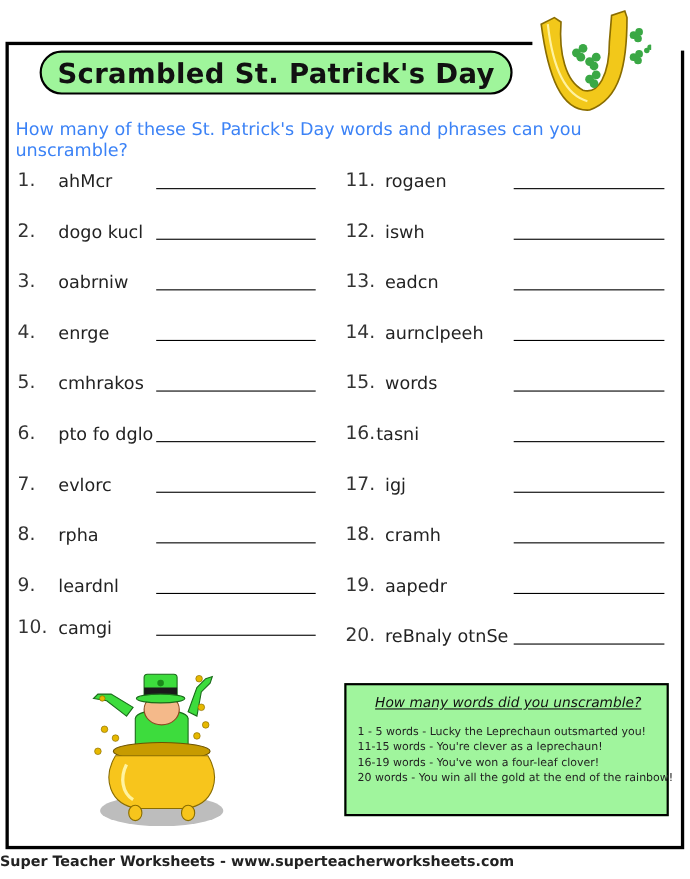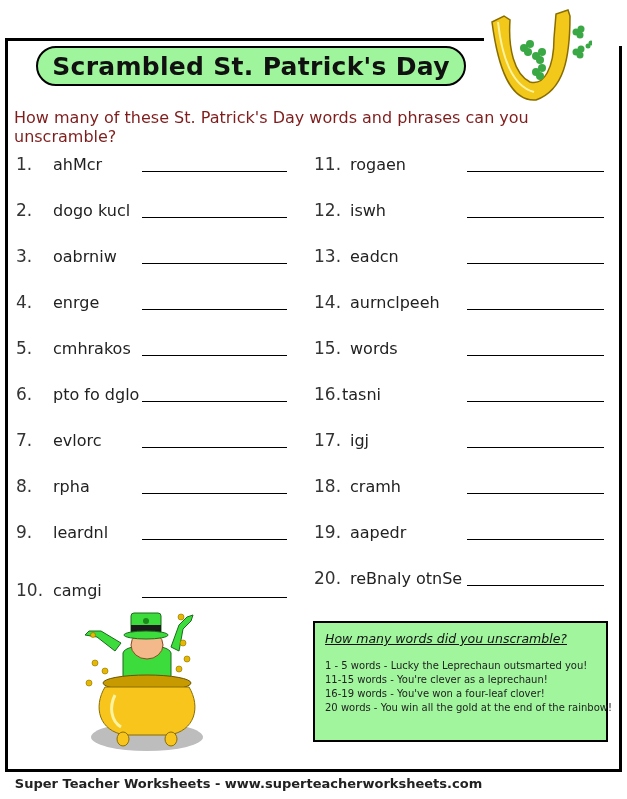--- a/index.html
+++ b/index.html
@@ -7,32 +7,32 @@
            font-family: "DejaVu Sans", sans-serif; color: #1a1a1a; }
     .page-border { position: absolute; left: 5px; top: 38px; width: 611px; height: 728px;
                    border: 3px solid #000; box-sizing: content-box; }
     .border-gap { position: absolute; left: 484px; top: 30px; width: 142px; height: 16px; background: #fff; }
     .title-pill { position: absolute; left: 36px; top: 46px; width: 430px; height: 40px;
                   background: #9ff59b; border: 2px solid #000; border-radius: 22px; box-sizing: border-box;
                   display: flex; align-items: center; justify-content: center; }
     .title-text { font-family: "DejaVu Sans", sans-serif; font-size: 25px; font-weight: bold;
                   color: #111; letter-spacing: 0.3px; }
     .horseshoe { position: absolute; left: 484px; top: 8px; width: 108px; height: 96px; }
-    .instructions { position: absolute; left: 14px; top: 108px; font-size: 16px; color: #7f1d1d; }
+    .instructions { position: absolute; left: 14px; top: 108px; font-size: 16px; color: #3b82f6; }
     .item { position: absolute; height: 30px; }
     .item .num { position: absolute; left: 0; top: 0; font-size: 17px; color: #333; }
     .item .word { position: absolute; top: 1px; font-size: 16px; color: #222; white-space: nowrap; }
     .item .line { position: absolute; height: 0; border-top: 1.5px solid #000; }
     .pot { position: absolute; left: 75px; top: 603px; width: 140px; height: 150px; }
     .score-box { position: absolute; left: 313px; top: 621px; width: 295px; height: 121px;
                  background: #a0f59d; border: 2px solid #000; box-sizing: border-box; padding: 8px 10px; }
     .score-title { font-size: 12.5px; font-style: italic; text-decoration: underline; color: #111;
-                   margin-bottom: 13px; }
+                   margin-bottom: 13px; margin-left: 16px; }
     .score-line { font-size: 10px; line-height: 14px; color: #222; white-space: nowrap; }
-    .footer { position: absolute; left: 0; width: 497px; top: 776px; text-align: center;
+    .footer { position: absolute; left: 0; width: 497px; top: 776px; text-align: left;
               font-size: 13px; font-weight: bold; color: #222; }
   </style>
 </head>
 <body>
 
 <div class="page-border"></div>
 <div class="border-gap"></div>
 
 <div class="title-pill">
   <span class="title-text">Scrambled St. Patrick's Day</span>
@@ -103,21 +103,21 @@
   <div class="item" style="left:16px;top:476px;width:290px;">
     <span class="num">8.</span>
     <span class="word" style="left:37px;">rpha</span>
     <div class="line" style="left:126px;top:17px;width:145px;"></div>
   </div>
   <div class="item" style="left:16px;top:522px;width:290px;">
     <span class="num">9.</span>
     <span class="word" style="left:37px;">leardnl</span>
     <div class="line" style="left:126px;top:17px;width:145px;"></div>
   </div>
-  <div class="item" style="left:16px;top:580px;width:290px;">
+  <div class="item" style="left:16px;top:560px;width:290px;">
     <span class="num">10.</span>
     <span class="word" style="left:37px;">camgi</span>
     <div class="line" style="left:126px;top:17px;width:145px;"></div>
   </div>
 </div>
 
 <div>
   <div class="item" style="left:314px;top:154px;width:300px;">
     <span class="num">11.</span>
     <span class="word" style="left:36px;">rogaen</span>

